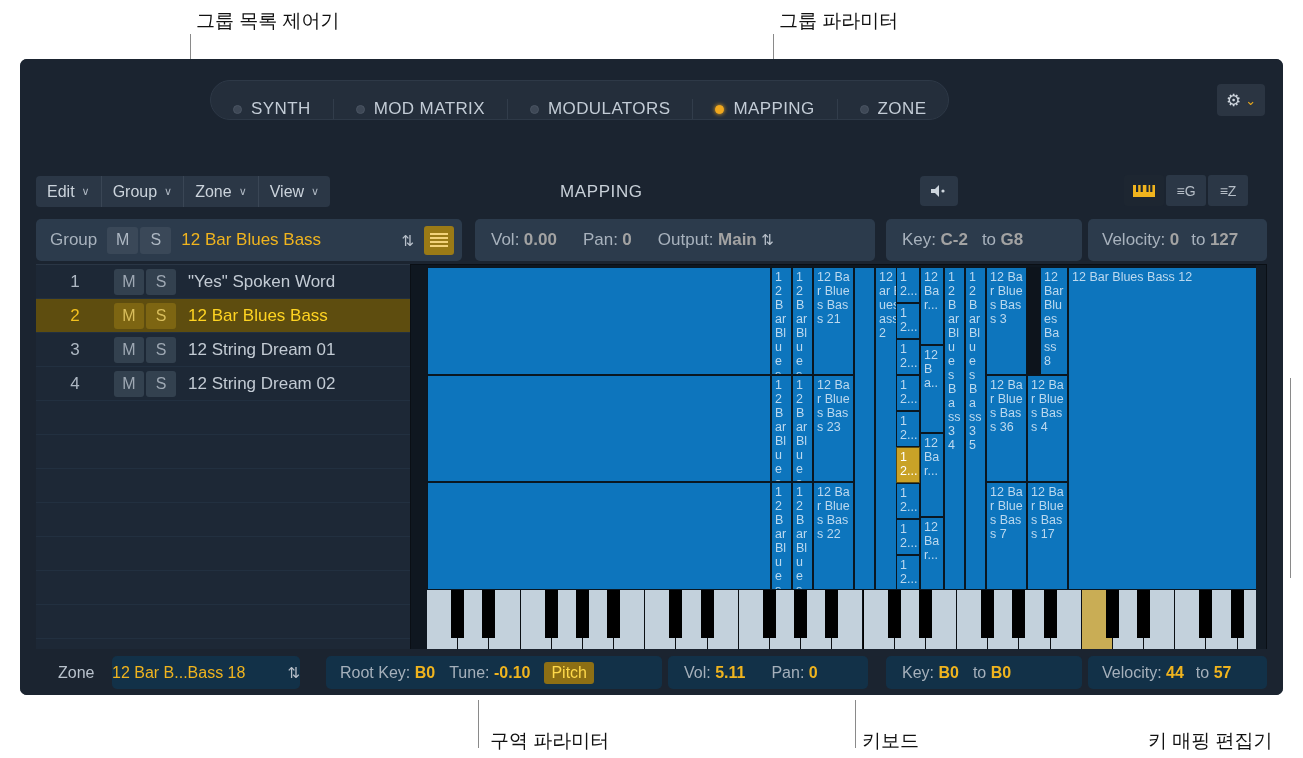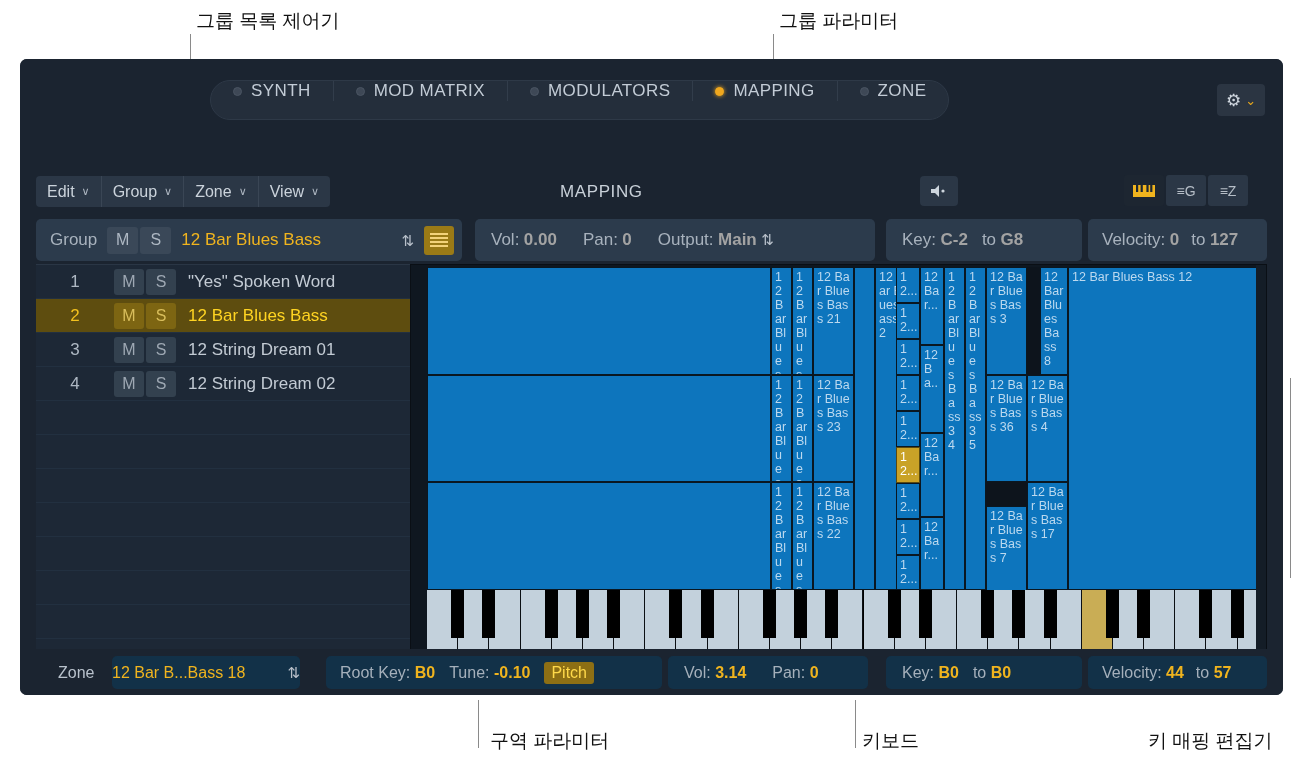--- a/index.html
+++ b/index.html
@@ -39,21 +39,21 @@
   #topbar {
     position: absolute; left: 0; top: 0; width: 100%; height: 82px;
     background: #1b2430;
   }
   #tabgroup {
     position: absolute; left: 190px; top: 21px;
     height: 40px;
     background: #242e3b;
     border-radius: 20px;
     display: flex;
-    align-items: flex-start;
+    align-items: flex-end;
     border: 1px solid #2e3947;
   }
   .tab {
     display: flex; align-items: center; gap: 9px;
     padding: 0 22px;
     color: #c3ccd6;
     font-size: 17px;
     letter-spacing: .4px;
     border-right: 1px solid #323d4b;
     cursor: pointer;
@@ -502,21 +502,21 @@
             <div class="zone" style="left: 469px; top: 252px; width: 24px; height: 36px;">12...</div>
             <div class="zone" style="left: 469px; top: 288px; width: 24px; height: 35px;">12...</div>
             <div class="zone" style="left: 493px; top: 0px; width: 24px; height: 78px;">12 Bar...</div>
             <div class="zone" style="left: 493px; top: 78px; width: 24px; height: 88px;">12 Ba..</div>
             <div class="zone" style="left: 493px; top: 166px; width: 24px; height: 84px;">12 Bar...</div>
             <div class="zone" style="left: 493px; top: 250px; width: 24px; height: 73px;">12 Bar...</div>
             <div class="zone" style="left: 517px; top: 0px; width: 21px; height: 323px;">12 Bar Blues Bass 34</div>
             <div class="zone" style="left: 538px; top: 0px; width: 21px; height: 323px;">12 Bar Blues Bass 35</div>
             <div class="zone" style="left: 559px; top: 0px; width: 41px; height: 108px;">12 Bar Blues Bass 3</div>
             <div class="zone" style="left: 559px; top: 108px; width: 41px; height: 107px;">12 Bar Blues Bass 36</div>
-            <div class="zone" style="left: 559px; top: 215px; width: 41px; height: 108px; margin-top: 24px;">12 Bar Blues Bass 7</div>
+            <div class="zone" style="left: 559px; top: 215px; width: 41px; height: 108px;">12 Bar Blues Bass 7</div>
             <div class="zone" style="left: 600px; top: 0px; width: 28px; height: 108px; margin-left: 13px;">12 Bar Blues Bass 8</div>
             <div class="zone" style="left: 600px; top: 108px; width: 41px; height: 107px;">12 Bar Blues Bass 4</div>
             <div class="zone" style="left: 600px; top: 215px; width: 41px; height: 108px;">12 Bar Blues Bass 17</div>
             <div class="zone" style="left: 641px; top: 0px; width: 232px; height: 323px;">12 Bar Blues Bass 12</div>
           </div>
         <div id="keyboard">
             <div class="wkey" style="left: 0px; width: 31.1786px;"></div>
             <div class="wkey" style="left: 31.1786px; width: 31.1786px;"></div>
             <div class="wkey" style="left: 62.3571px; width: 31.1786px;"></div>
             <div class="wkey" style="left: 93.5357px; width: 31.1786px;"></div>
@@ -586,21 +586,21 @@
       <div class="bbox" id="rootbox">
         <span><span class="blabel">Root Key:</span>
           <span class="bval">B0</span></span>
         <span><span class="blabel">Tune:</span>
           <span class="bval">-0.10</span></span>
         <span id="pitchbtn">Pitch</span>
       </div>
 
       <div class="bbox" id="volbox">
         <span><span class="blabel">Vol:</span>
-          <span class="bval">3.14</span></span>
+          <span class="bval">5.11</span></span>
         <span><span class="blabel">Pan:</span>
           <span class="bval">0</span></span>
       </div>
 
       <div class="bbox" id="bkeybox">
         <span><span class="blabel">Key:</span>
           <span class="bval">B0</span></span>
         <span><span class="blabel">to</span>
           <span class="bval">B0</span></span>
       </div>

